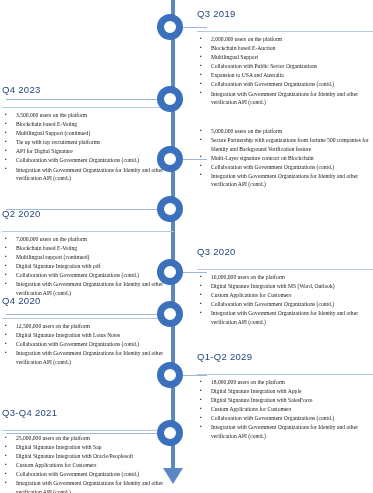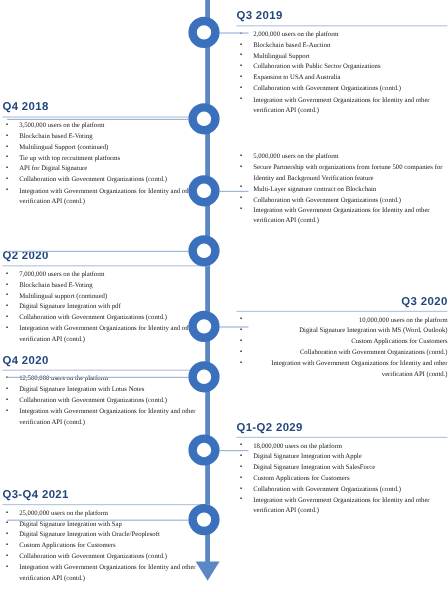--- a/index.html
+++ b/index.html
@@ -61,24 +61,24 @@
   .milestone {
     position: absolute;
     box-sizing: border-box;
   }
   .milestone.right { left: 197px; width: 176px; }
   .milestone.left  { left: 2px;   width: 172px; }
 
   .m-title {
     font-family: "Liberation Sans", sans-serif;
     font-size: 9.5px;
-    font-weight: bold;
+    font-weight: normal;
     color: #24477E;
     letter-spacing: 0.3px;
-    padding-bottom: 2px;
+    padding-bottom: 12px;
     border-bottom: 1px solid #B7C7DD;
     margin-bottom: 3px;
     white-space: nowrap;
   }
   .m-list {
     list-style: none;
     margin: 0;
     padding: 0;
   }
   .m-list li {
@@ -131,21 +131,21 @@
         <li>2,000,000 users on the platform</li>
         <li>Blockchain based E-Auction</li>
         <li>Multilingual Support</li>
         <li>Collaboration with Public Sector Organizations</li>
         <li>Expansion to USA and Australia</li>
         <li>Collaboration with Government Organizations (contd.)</li>
         <li>Integration with Government Organizations for Identity and other verification API (contd.)</li>
       </ul>
     </div>
     <div class="milestone left" style="top: 84px;">
-      <div class="m-title">Q4 2018</div>
+      <div class="m-title">Q4 2023</div>
       <ul class="m-list">
         <li>3,500,000 users on the platform</li>
         <li>Blockchain based E-Voting</li>
         <li>Multilingual Support (continued)</li>
         <li>Tie up with top recruitment platforms</li>
         <li>API for Digital Signature</li>
         <li>Collaboration with Government Organizations (contd.)</li>
         <li>Integration with Government Organizations for Identity and other verification API (contd.)</li>
       </ul>
     </div>
@@ -162,21 +162,21 @@
       <div class="m-title">Q2 2020</div>
       <ul class="m-list">
         <li>7,000,000 users on the platform</li>
         <li>Blockchain based E-Voting</li>
         <li>Multilingual support (continued)</li>
         <li>Digital Signature Integration with pdf</li>
         <li>Collaboration with Government Organizations (contd.)</li>
         <li>Integration with Government Organizations for Identity and other verification API (contd.)</li>
       </ul>
     </div>
-    <div class="milestone right" style="top: 246px; text-align: right;">
+    <div class="milestone right" style="top: 246px;">
       <div class="m-title">Q3 2020</div>
       <ul class="m-list">
         <li>10,000,000 users on the platform</li>
         <li>Digital Signature Integration with MS (Word, Outlook)</li>
         <li>Custom Applications for Customers</li>
         <li>Collaboration with Government Organizations (contd.)</li>
         <li>Integration with Government Organizations for Identity and other verification API (contd.)</li>
       </ul>
     </div>
     <div class="milestone left" style="top: 295px;">

